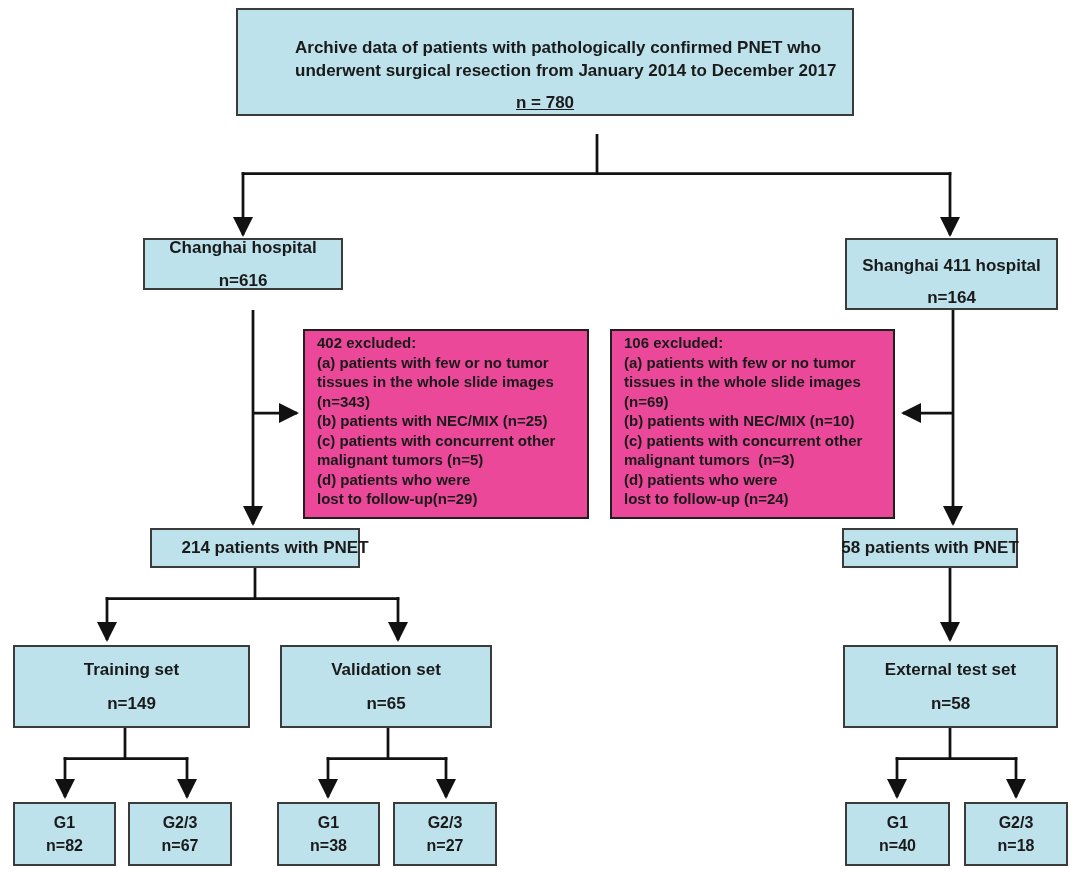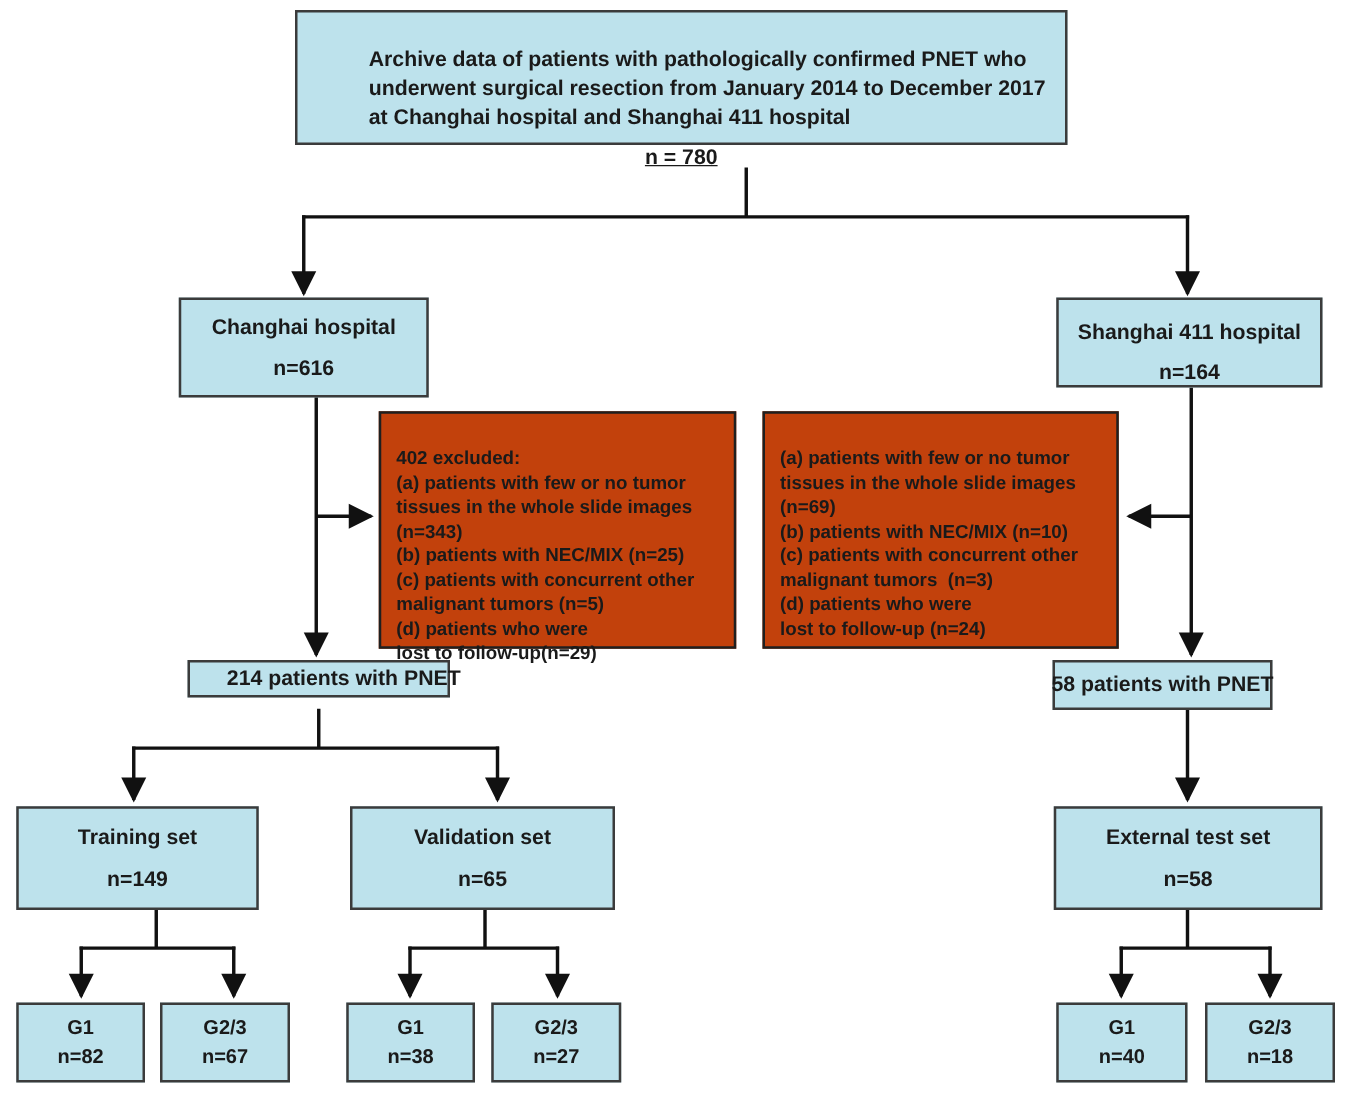--- a/index.html
+++ b/index.html
@@ -30,24 +30,24 @@
     background:var(--box-fill,#bde2ec);
     border:2px solid var(--box-border,#3b3b3b);
     font-size:17px; line-height:23px;
     padding:26px 4px 0 57px; text-align:left;
   }
   .archive .aline { white-space:pre; }
   .archive .acount { text-align:center; margin-top:9px; padding-right:53px;text-decoration:underline; }
 
   .excl {
     position:absolute; box-sizing:border-box;
-    background:#c2410c;
+    background:#ec4899;
     border:2px solid var(--exclusion-border,#1f1f1f);
     font-size:15px; line-height:19.5px;
-    padding:26px 8px 0 12px; text-align:left;
+    padding:2px 8px 0 12px; text-align:left;
   }
   .excl .xline { white-space:pre; }
 </style>
 </head>
 <body>
 
 <div class="canvas">
 
   <svg class="connectors" viewBox="0 0 1080 878" xmlns="http://www.w3.org/2000/svg">
     <defs>
@@ -94,63 +94,63 @@
       <path d="M950,727 V758.5"></path>
       <path d="M895.7,758.5 H1017.3"></path>
       <path d="M897,757.2 V797" marker-end="url(#arrowhead)"></path>
       <path d="M1016,757.2 V797" marker-end="url(#arrowhead)"></path>
     </g>
   </svg>
 
   <div class="archive" style="left:236px; top:8px; width:618px; height:108px;">
     <div class="aline">Archive data of patients with pathologically confirmed PNET who</div>
     <div class="aline">underwent surgical resection from January 2014 to December 2017</div>
-    <div class="aline">at Changhai hospital and Shanghai 411 hospital</div>
     <div class="acount">n = 780</div>
   </div>
 
-  <div class="box cohort" style="left:143px; top:238px; width:200px; height:80px;">
+  <div class="box cohort" style="left:143px; top:238px; width:200px; height:52px;">
     <div class="title">Changhai hospital</div>
     <div class="count">n=616</div>
   </div>
   <div class="box cohort" style="left:845px; top:238px; width:213px; height:72px;justify-content:flex-end;">
     <div class="title">Shanghai 411 hospital</div>
     <div class="count">n=164</div>
   </div>
 
   <div class="excl" style="left:303px; top:329px; width:286px; height:190px;">
     <div class="xline">402 excluded:</div>
     <div class="xline">(a) patients with few or no tumor</div>
     <div class="xline">tissues in the whole slide images</div>
     <div class="xline">(n=343)</div>
     <div class="xline">(b) patients with NEC/MIX (n=25)</div>
     <div class="xline">(c) patients with concurrent other</div>
     <div class="xline">malignant tumors (n=5)</div>
     <div class="xline">(d) patients who were</div>
     <div class="xline">lost to follow-up(n=29)</div>
   </div>
   <div class="excl" style="left:610px; top:329px; width:285px; height:190px;">
+    <div class="xline">106 excluded:</div>
     <div class="xline">(a) patients with few or no tumor</div>
     <div class="xline">tissues in the whole slide images</div>
     <div class="xline">(n=69)</div>
     <div class="xline">(b) patients with NEC/MIX (n=10)</div>
     <div class="xline">(c) patients with concurrent other</div>
     <div class="xline">malignant tumors  (n=3)</div>
     <div class="xline">(d) patients who were</div>
     <div class="xline">lost to follow-up (n=24)</div>
   </div>
 
-  <div class="box single" style="left:150px; top:528px; width:210px; height:30px;padding-left:40px;">
+  <div class="box single" style="left:150px; top:528px; width:210px; height:40px;padding-left:40px;">
     <div class="title">214 patients with PNET</div>
   </div>
   <div class="box single" style="left:842px; top:528px; width:176px; height:40px;">
     <div class="title">58 patients with PNET</div>
   </div>
 
-  <div class="box setbox" style="left:13px; top:645px; width:194px; height:83px;">
+  <div class="box setbox" style="left:13px; top:645px; width:237px; height:83px;">
     <div class="title">Training set</div>
     <div class="count">n=149</div>
   </div>
   <div class="box setbox" style="left:280px; top:645px; width:212px; height:83px;">
     <div class="title">Validation set</div>
     <div class="count">n=65</div>
   </div>
   <div class="box setbox" style="left:843px; top:645px; width:215px; height:83px;">
     <div class="title">External test set</div>
     <div class="count">n=58</div>

